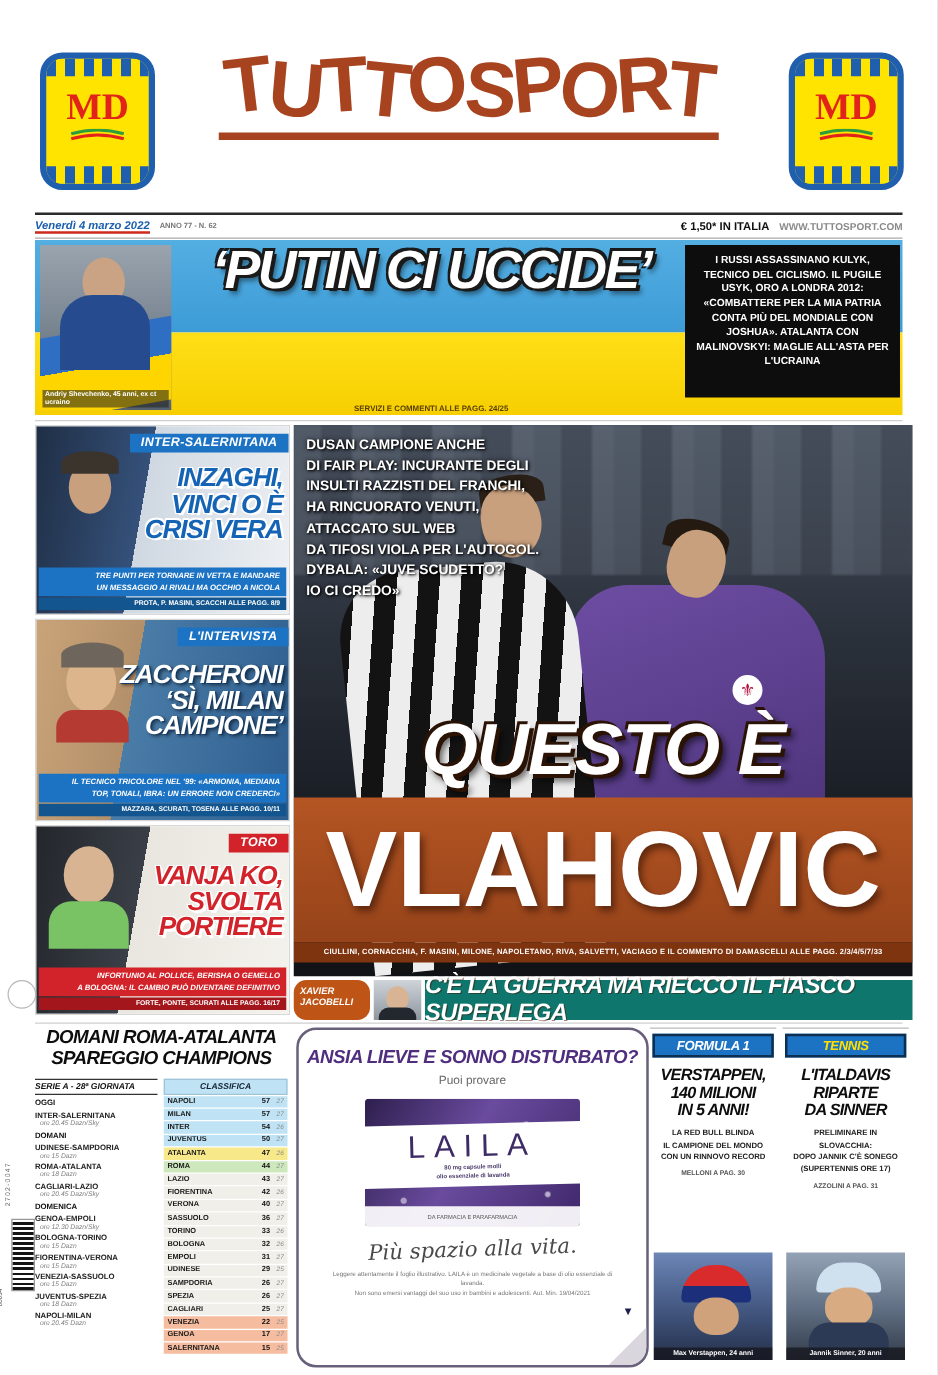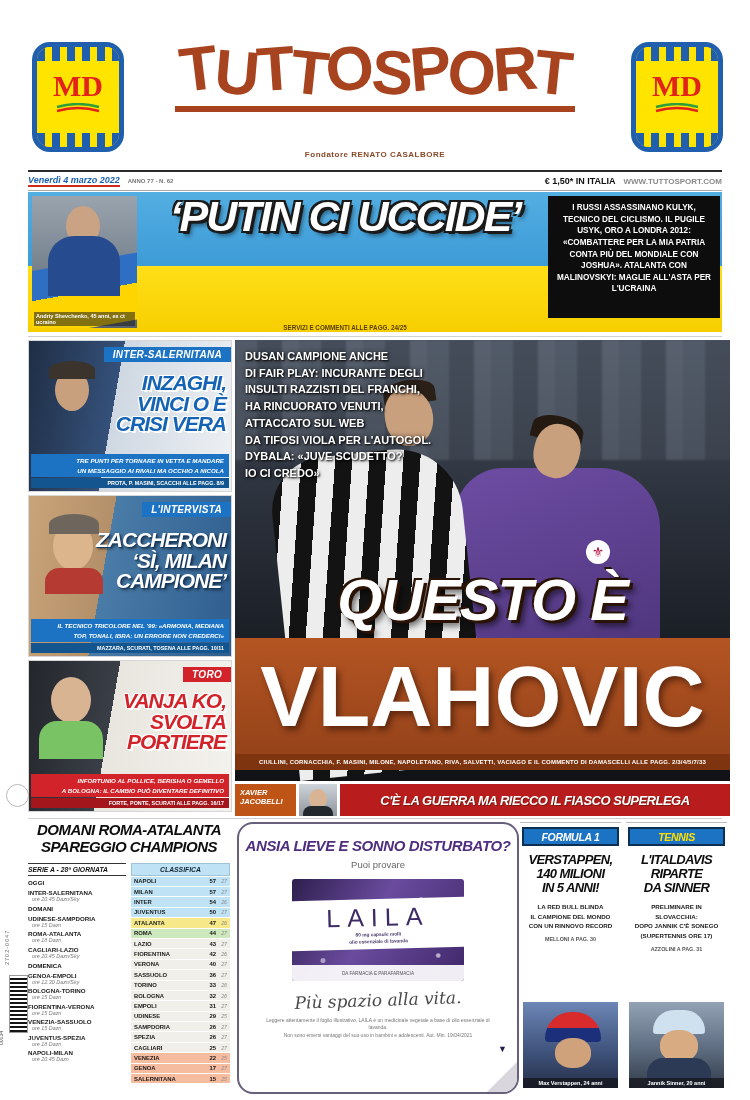--- a/index.html
+++ b/index.html
@@ -95,25 +95,25 @@
   .rust{position:absolute;left:0;right:0;top:298px;height:116px;background:linear-gradient(180deg,#b45523,#96431a);
       display:flex;align-items:center;justify-content:center;}
   .q-line2{font-size:86px;font-weight:900;color:#fff;letter-spacing:0;line-height:1;
       text-shadow:3px 4px 6px rgba(40,12,0,.55);}
   .main-credit{position:absolute;left:0;right:0;top:414px;height:16px;background:#7f3410;color:#fff;
       font-size:6px;font-weight:bold;text-align:center;line-height:16px;letter-spacing:.2px;}
 
   
   .jacobelli{position:absolute;left:235px;top:784px;width:495px;height:32px;display:flex;gap:3px;}
   .jac-label{width:56px;background:#BE5517;color:#fff;font-size:7.5px;font-weight:900;font-style:italic;
-      padding:4px 0 0 5px;line-height:1.25;}
+      padding:4px 0 0 5px;line-height:1.25;border-radius:10px;}
   .jac-photo{width:38px;background:linear-gradient(180deg,#cfd4da 0%,#8f969e 100%);position:relative;overflow:hidden;}
   .jac-face{position:absolute;left:10px;top:5px;width:18px;height:20px;border-radius:50%;background:#d9b494;}
   .jac-suit{position:absolute;left:4px;top:22px;width:30px;height:12px;background:#23272e;border-radius:8px 8px 0 0;}
-  .jac-head{flex:1;background:#b91c1c;color:#fff;font-weight:900;font-style:italic;font-size:13px;
+  .jac-head{flex:1;background:#0f766e;color:#fff;font-weight:900;font-style:italic;font-size:19px;
       display:flex;align-items:center;justify-content:center;letter-spacing:-.5px;
       text-shadow:1px 1px 0 rgba(60,20,0,.5);}
 
   
   .bl{position:absolute;left:28px;top:822px;width:202px;height:268px;}
   .bl-heading{font-size:15px;font-weight:900;font-style:italic;text-align:center;color:#0d0d0d;
       line-height:1.12;letter-spacing:-.5px;}
   .bl-cols{display:flex;gap:5px;margin-top:7px;}
   .fix-col{width:98px;}
   .fix-header{font-size:6.8px;font-weight:900;font-style:italic;color:#111;border-top:1.5px solid #333;
@@ -211,21 +211,20 @@
         <path d="M2 8 Q23 2 44 8" stroke="#e2231a" stroke-width="2.4" fill="none"></path>
       </svg>
     </div>
     <div class="md-band" style="position:absolute;left:0;right:0;bottom:0;"></div>
   </div>
 
   <div class="masthead-title">
     <div id="logo-letters"><span style="transform: rotate(-7deg) translateY(-2px);">T</span><span style="transform: rotate(5deg) translateY(2px);">U</span><span style="transform: rotate(-4deg) translateY(-2px);">T</span><span style="transform: rotate(6deg) translateY(2px);">T</span><span style="transform: rotate(-6deg) translateY(-2px);">O</span><span style="transform: rotate(4deg) translateY(2px);">S</span><span style="transform: rotate(-5deg) translateY(-2px);">P</span><span style="transform: rotate(7deg) translateY(2px);">O</span><span style="transform: rotate(-4deg) translateY(-2px);">R</span><span style="transform: rotate(6deg) translateY(2px);">T</span></div>
     <div class="logo-underline"></div>
   </div>
-  <div class="founder">Fondatore RENATO CASALBORE</div>
 
   <div class="dateline">
     <div class="dl-left">
       <span class="dl-date">Venerdì 4 marzo 2022</span>
       <span class="dl-issue">ANNO 77 - N. 62</span>
     </div>
     <div class="dl-right">
       <span class="dl-price">€ 1,50* IN ITALIA</span>
       <span class="dl-web">WWW.TUTTOSPORT.COM</span>
     </div>

